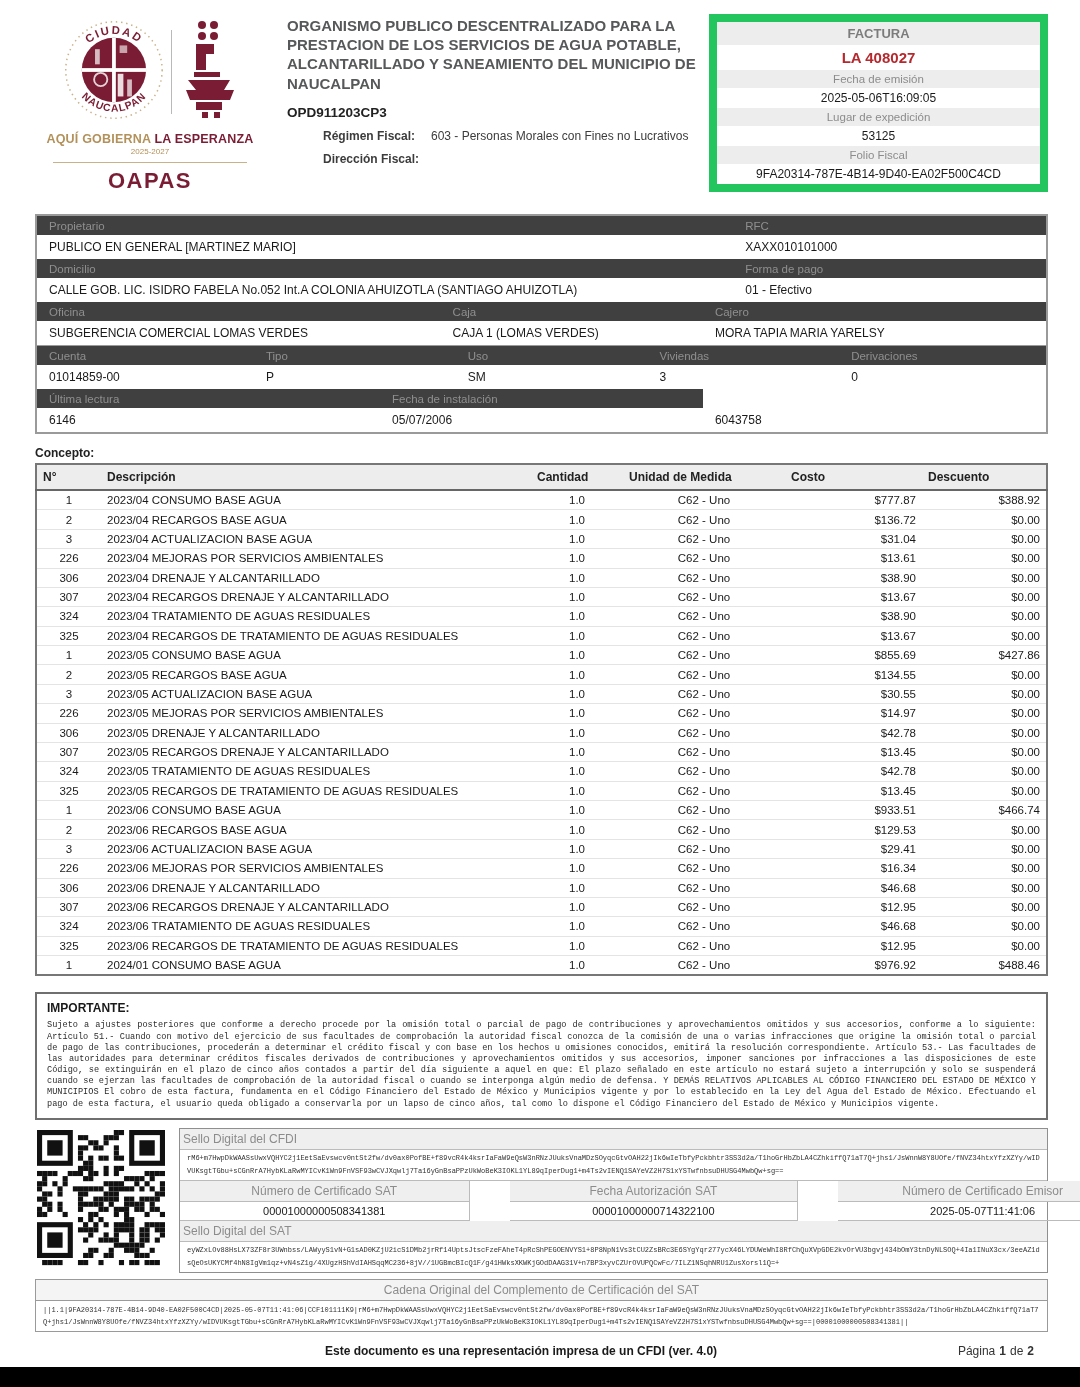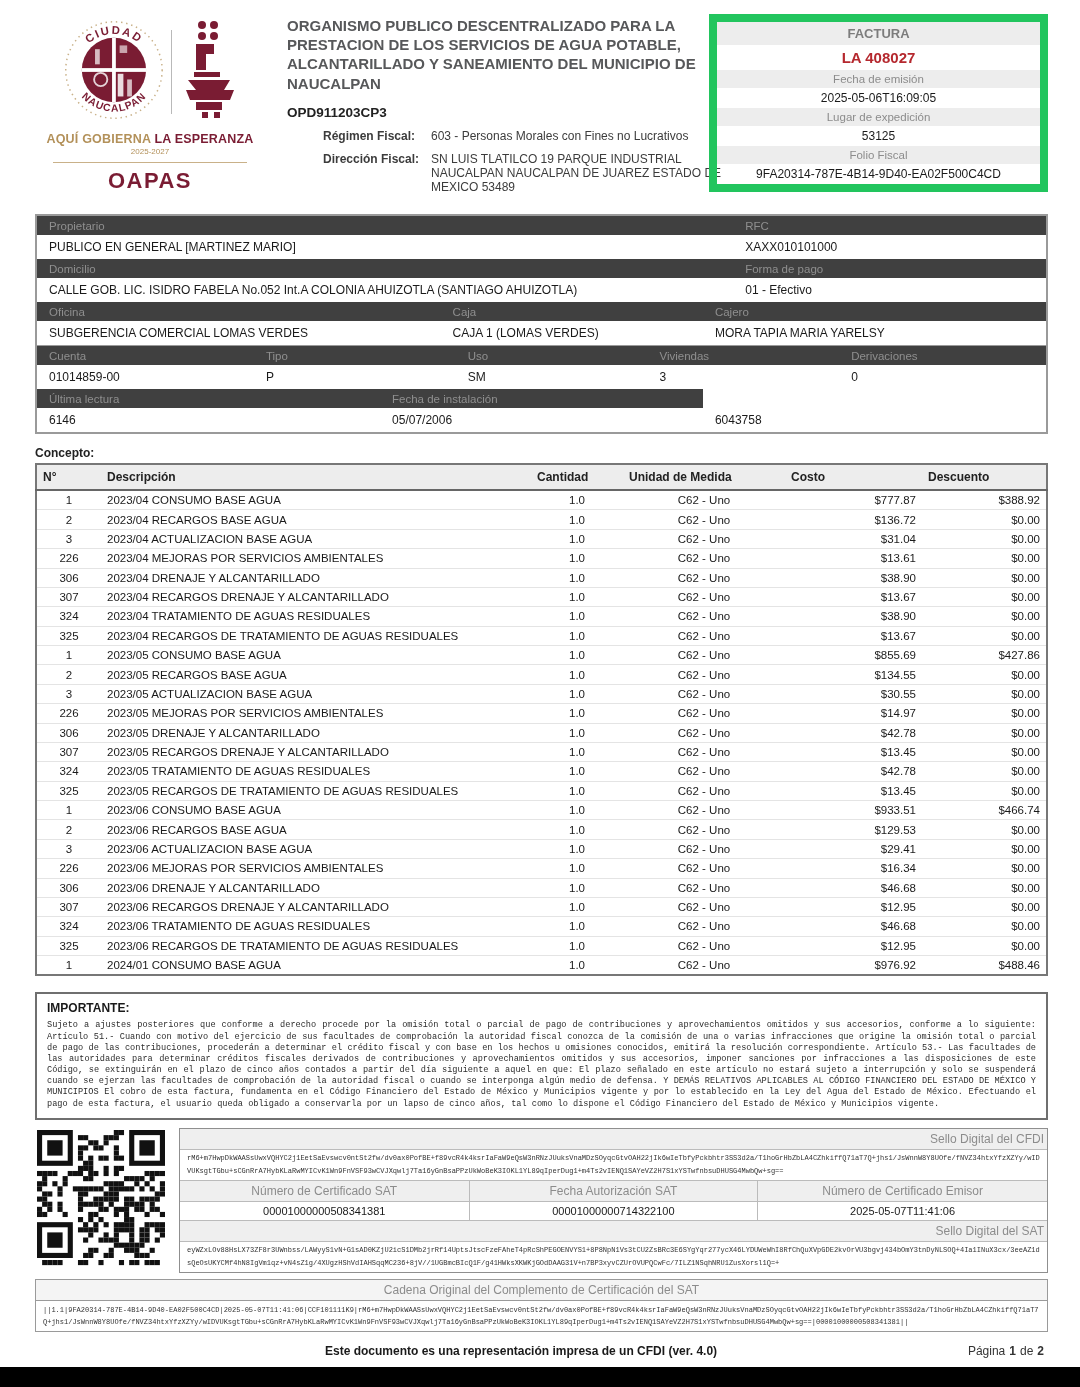--- a/index.html
+++ b/index.html
@@ -62,40 +62,40 @@
   
   .importante{border:2px solid #6f6f6f;margin-top:16px;padding:7px 10px 8px;}
   .imp-title{font-weight:bold;font-size:12px;margin-bottom:5px;}
   .imp-text{font-family:"Liberation Mono","DejaVu Sans Mono",monospace;font-size:8.6px;line-height:1.3;
             color:#2c2c2c;text-align:justify;max-height:92px;overflow:hidden;}
 
   
   .sello-wrap{display:flex;margin-top:8px;align-items:flex-start;}
   .qr{flex:0 0 auto;width:132px;height:142px;padding:2px 0 0 2px;}
   .sello-table{flex:1;margin-left:10px;border:1.5px solid #8f8f8f;}
-  .st-head{background:#efefef;color:#8c8c8c;font-size:12px;text-align:right;padding:3px;border-bottom:1px solid #bbb;}
+  .st-head{background:#efefef;color:#8c8c8c;font-size:12px;text-align:left;padding:3px;border-bottom:1px solid #bbb;}
   .st-code{font-family:"Liberation Mono","DejaVu Sans Mono",monospace;font-size:7px;line-height:1.85;color:#333;
            padding:2px 7px;word-break:break-all;max-height:28px;overflow:hidden;border-bottom:1px solid #bbb;}
-  .st-cols{display:grid;grid-template-columns:33.4% 33.3% 33.3%;}
+  .st-cols{display:grid;grid-template-columns:33.4% 33.3% 33.3%;gap:40px;}
   .st-cols>div{text-align:center;padding:3px;border-right:1px solid #bbb;}
   .st-cols>div:last-child{border-right:none;}
   .st-cols.hd>div{background:#efefef;color:#8c8c8c;font-size:12px;border-bottom:1px solid #bbb;}
   .st-cols.vl>div{font-size:11px;color:#1a1a1a;border-bottom:1px solid #bbb;}
   .st-code.last{border-bottom:none;}
 
   .cadena-head{border:1.5px solid #9a9a9a;background:#f4f4f4;color:#8c8c8c;font-size:12px;
                text-align:center;padding:3px;margin-top:6px;}
   .cadena-box{border:1.5px solid #9a9a9a;border-top:none;padding:3px 7px;
       font-family:"Liberation Mono","DejaVu Sans Mono",monospace;font-size:7px;line-height:1.75;
       color:#333;word-break:break-all;max-height:40px;overflow:hidden;}
 
   
   .footer{display:flex;margin-top:12px;font-size:12px;align-items:flex-end;}
   .foot-note{font-weight:bold;margin-left:290px;}
-  .foot-page{margin-left:auto;margin-right:0;color:#333;}
+  .foot-page{margin-left:auto;margin-right:10px;color:#333;}
   .foot-page b{margin:0 4px;}
   .black-bar{position:absolute;left:0;bottom:0;width:100%;height:20px;background:#000;}
 </style>
 </head>
 <body>
 
 <div class="page">
   <div class="content">
 
     <div class="top">
@@ -150,21 +150,20 @@
 
       <div class="org-block">
         <div class="org-name">ORGANISMO PUBLICO DESCENTRALIZADO PARA LA PRESTACION DE LOS SERVICIOS DE AGUA POTABLE, ALCANTARILLADO Y SANEAMIENTO DEL MUNICIPIO DE NAUCALPAN</div>
         <div class="org-rfc">OPD911203CP3</div>
         <div class="fiscal-row">
           <span class="flabel">Régimen Fiscal:</span>
           <span class="fvalue">603 - Personas Morales con Fines no Lucrativos</span>
         </div>
         <div class="fiscal-row">
           <span class="flabel">Dirección Fiscal:</span>
-          <span class="fvalue">SN LUIS TLATILCO 19 PARQUE INDUSTRIAL NAUCALPAN NAUCALPAN DE JUAREZ ESTADO DE MEXICO 53489</span>
         </div>
       </div>
 
       <div class="factura-box">
         <div class="fb-row fb-title">FACTURA</div>
         <div class="fb-row fb-folio">LA 408027</div>
         <div class="fb-row fb-label">Fecha de emisión</div>
         <div class="fb-row fb-value">2025-05-06T16:09:05</div>
         <div class="fb-row fb-label">Lugar de expedición</div>
         <div class="fb-row fb-value">53125</div>

